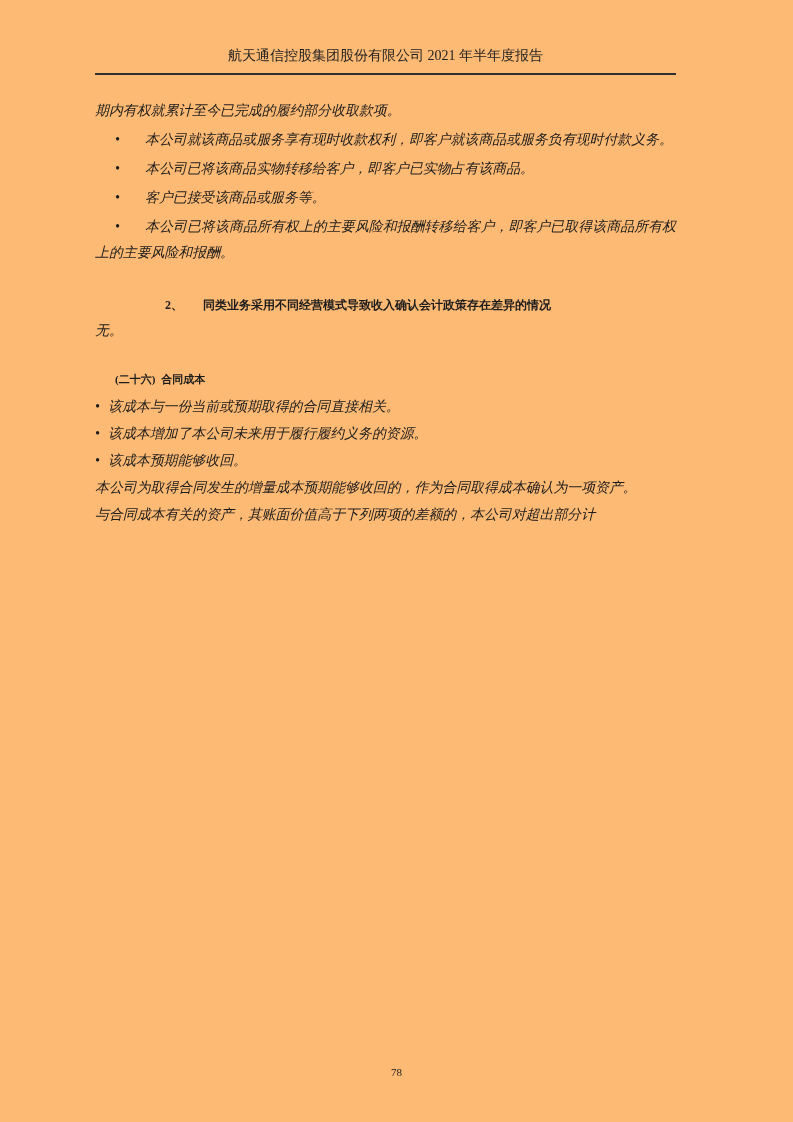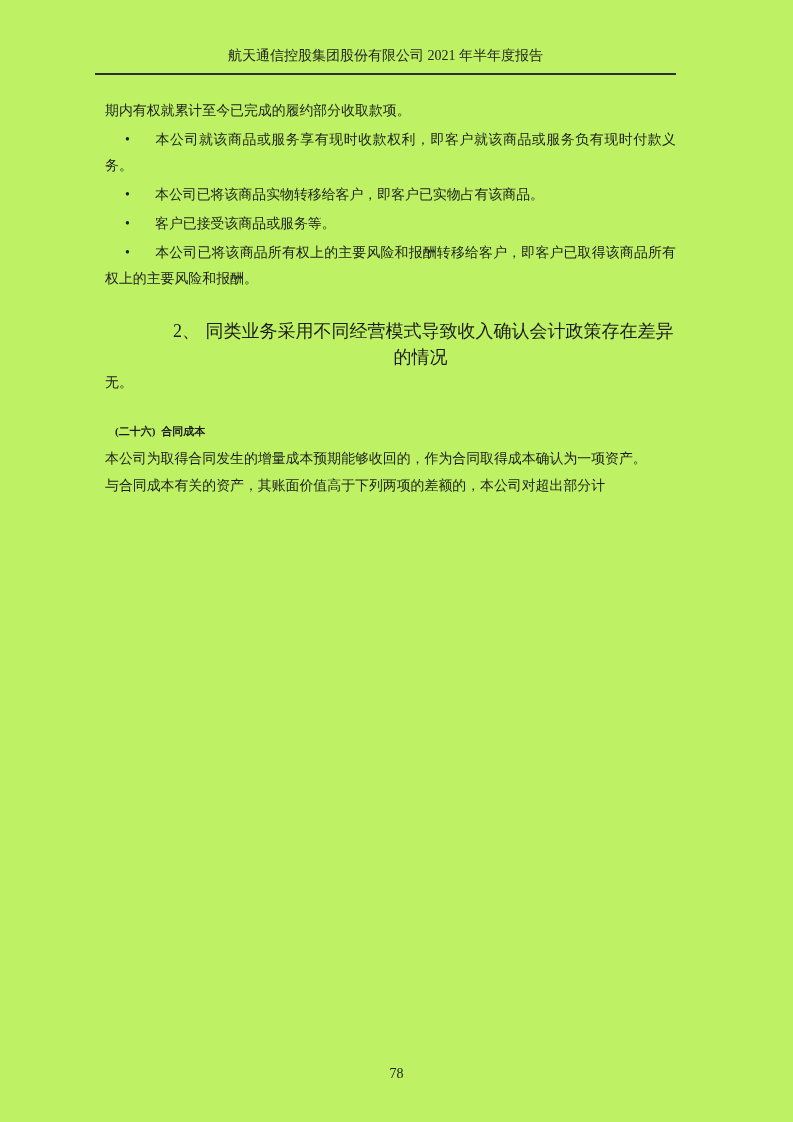--- a/index.html
+++ b/index.html
@@ -1,20 +1,20 @@
 <!DOCTYPE html>
 <html><head>
 <meta charset="utf-8">
 <style>
   html, body { margin: 0; padding: 0; background: #ffffff; }
   .page {
     position: relative;
     width: 793px;
     height: 1122px;
-    background: #bef264;
+    background: #fdba74;
     overflow: hidden;
     font-family: "Liberation Serif", "DejaVu Serif", serif;
     color: #1c1c1c;
   }
   .header {
     position: absolute;
     left: 95px;
     right: 117px;
     top: 46px;
     text-align: center;
@@ -32,50 +32,50 @@
   }
   .content {
     position: absolute;
     left: 95px;
     top: 98px;
     width: 581px;
     font-size: 13.9px;
     line-height: 26px;
     text-align: justify;
   }
-  .content p { margin: 0 0 3px 10px; }
+  .content p { margin: 0 0 3px 0; font-style: italic; }
   .indent-1 { margin-left: 108px; }
   .indent-2 { margin-left: 73px; margin-bottom: 1px !important; }
   .bullet-para { margin-left: 88px; text-indent: 20px; }
   .blt  { display: inline-block; width: 30px; text-indent: 0; }
   .cond-para { margin-left: 68px; margin-bottom: 1px !important; }
   .blt2 { display: inline-block; width: 13px; text-indent: 0; }
   .subheading {
     margin: 26px 0 0 70px;
-    font-weight: normal;
-    font-size: 18px;
+    font-weight: bold;
+    font-size: 12px;
     line-height: 26px;
-    text-align: center;
+    text-align: left;
   }
   .sub-num { display: inline-block; width: 38px; }
   .section-heading {
     margin: 22px 0 1px 20px;
     font-weight: bold;
     font-size: 11px;
     line-height: 27px;
     text-align: left;
   }
   .sec-title { margin-left: 6px; }
   .footer {
     position: absolute;
     left: 0;
     right: 0;
     top: 1066px;
     text-align: center;
-    font-size: 14px;
+    font-size: 11px;
     color: #222222;
   }
 </style>
 </head>
 <body>
 
 <div class="page">
 
   <div class="header">
     <span>航天通信控股集团股份有限公司 2021 年半年度报告</span>
@@ -100,20 +100,25 @@
       <span class="sub-num">2、</span><span>同类业务采用不同经营模式导致收入确认会计政策存在差异的情况</span>
     </div>
 
     <p class="indent-1">无。</p>
 
     <div class="section-heading">
       <span>(二十六)</span><span class="sec-title">合同成本</span>
     </div>
 
 
+    <div>
+        <p class="cond-para"><span class="blt2">•</span><span>该成本与一份当前或预期取得的合同直接相关。</span></p>
+        <p class="cond-para"><span class="blt2">•</span><span>该成本增加了本公司未来用于履行履约义务的资源。</span></p>
+        <p class="cond-para"><span class="blt2">•</span><span>该成本预期能够收回。</span></p>
+      </div>
 
     <div>
         <p class="indent-2">本公司为取得合同发生的增量成本预期能够收回的，作为合同取得成本确认为一项资产。</p>
         <p class="indent-2">与合同成本有关的资产，其账面价值高于下列两项的差额的，本公司对超出部分计</p>
       </div>
 
   </div>
 
   <div class="footer">
     <span>78</span>

